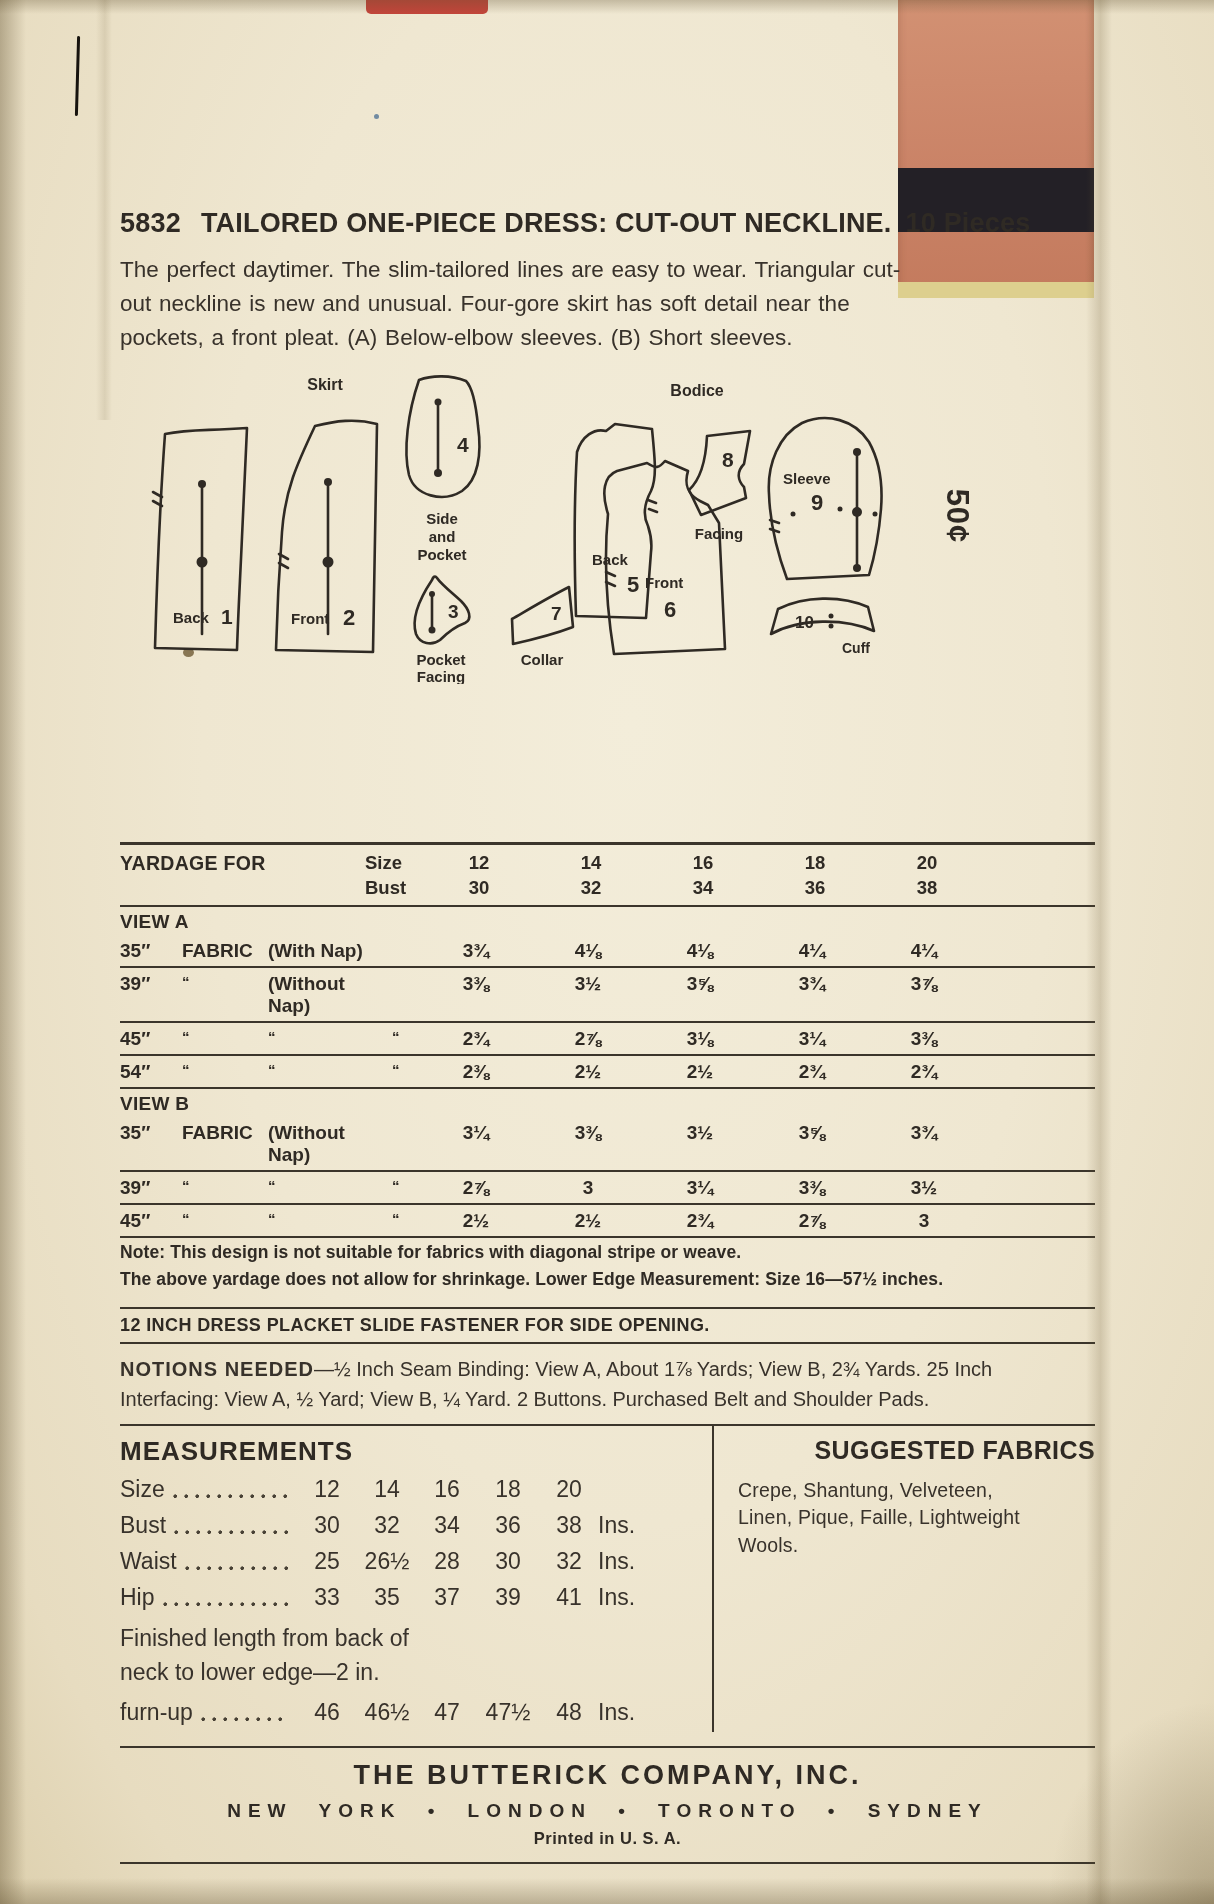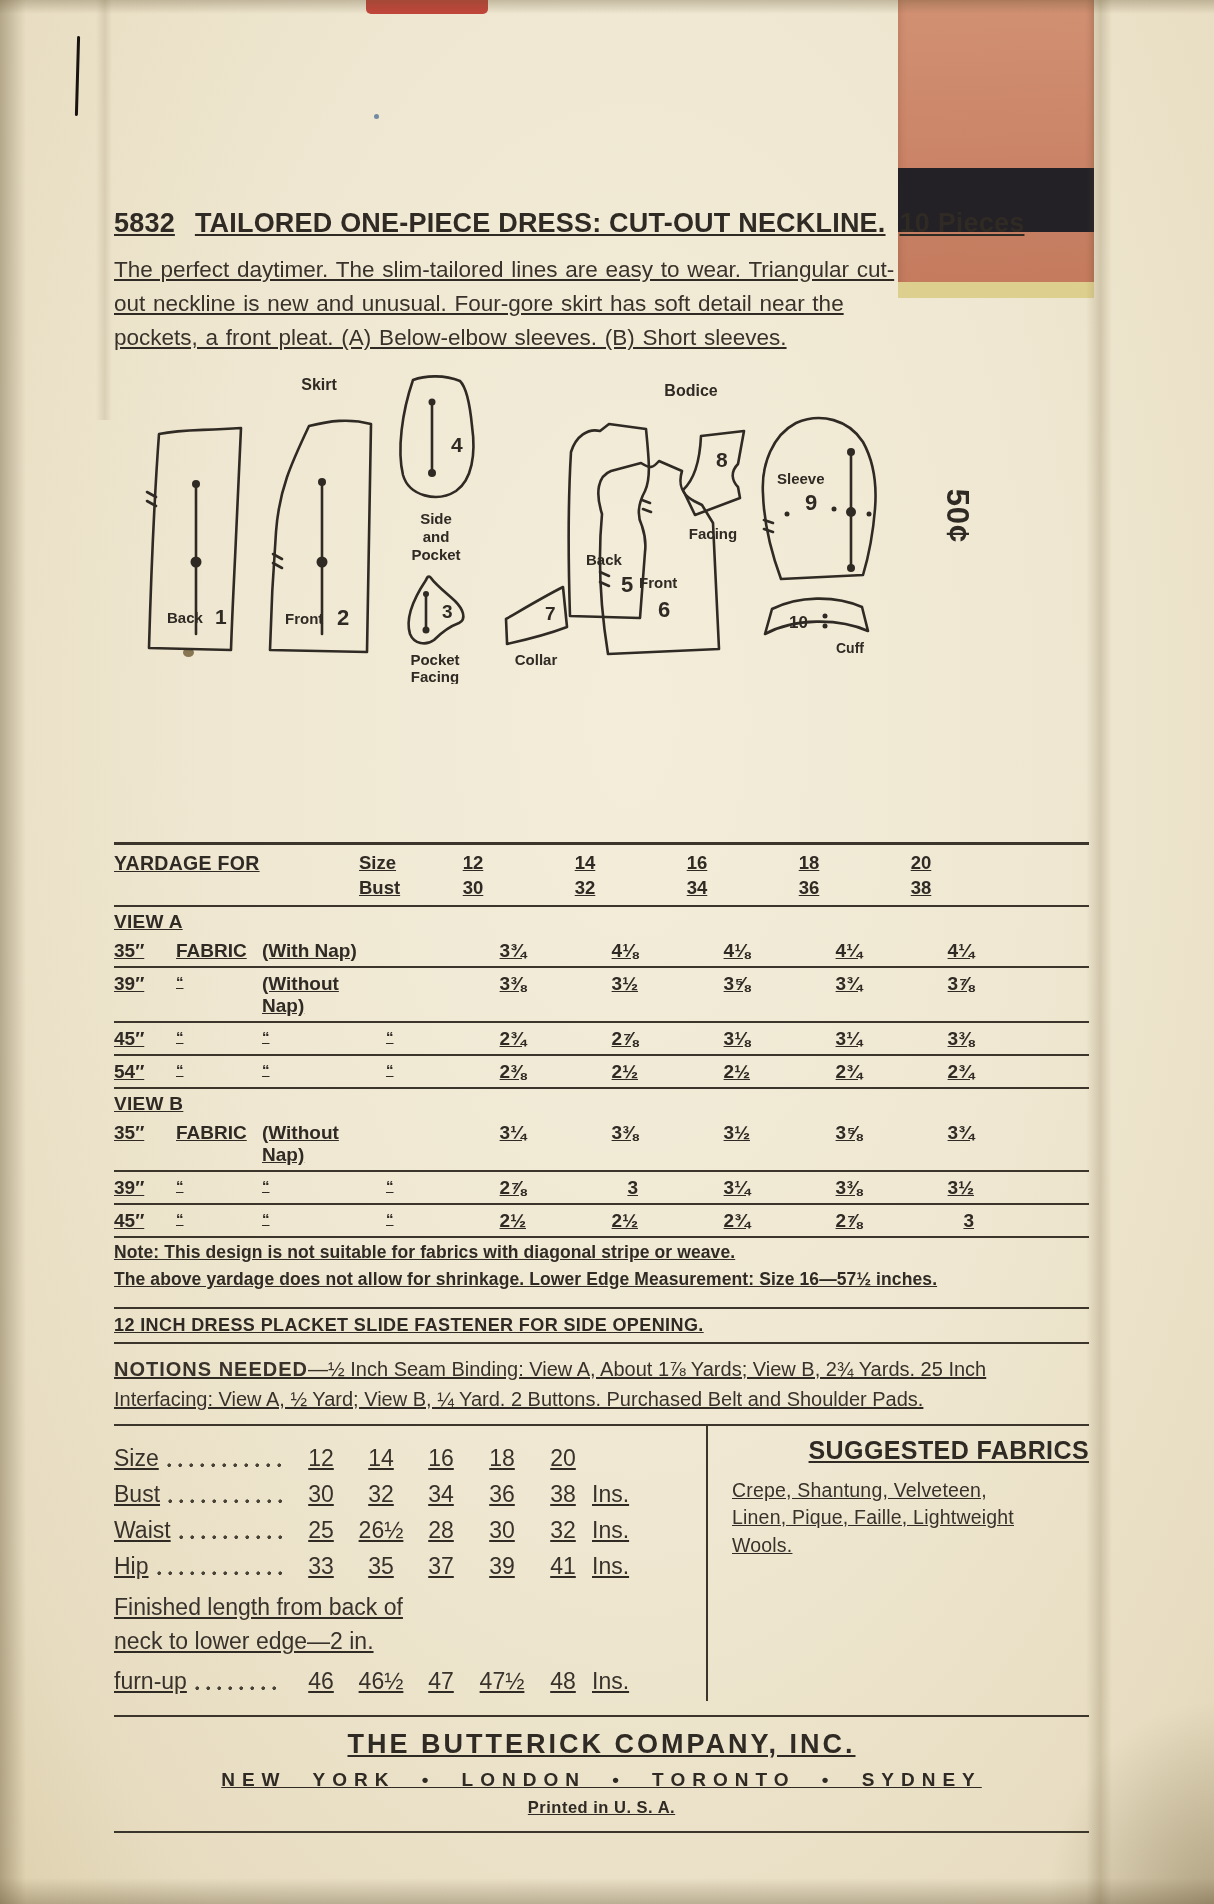--- a/index.html
+++ b/index.html
@@ -36,21 +36,21 @@
     background:#c2453a; border-radius:0 0 5px 5px; }
   .pen-mark  { position:absolute; left:76px; top:36px; width:3px; height:80px; background:#17130e;
     transform:rotate(1.6deg); border-radius:2px; }
   .ink-speck { position:absolute; left:374px; top:114px; width:5px; height:5px; border-radius:50%;
     background:#5b7a99; opacity:.85; }
   .stain-blot{ position:absolute; left:183px; top:648px; width:11px; height:9px; border-radius:50%;
     background:#6e5a33; opacity:.8; }
   .price { position:absolute; left:930px; top:498px; font-size:31px; font-weight:bold;
     letter-spacing:1px; transform:rotate(90deg); color:#2f2a24; }
 
-  .content { position:absolute; left:114px; top:208px; width:975px;text-decoration:underline; }
+  .content { position:absolute; left:120px; top:208px; width:975px; }
 
   .title-row { font-size:27px; font-weight:bold; letter-spacing:.2px; white-space:nowrap; }
   .title-row .num { margin-right:20px; }
   .title-row .pieces { margin-left:14px; }
   .description { margin-top:14px; width:805px; font-size:22.5px; line-height:1.52;
     color:#38322b; word-spacing:1.5px; }
 
   .diagram { position:relative; margin-top:16px; margin-left:25px; width:760px; height:312px; }
   .diagram svg text { font-family:"Liberation Sans", sans-serif; font-weight:bold; fill:#2f2a24; }
   .diagram svg path, .diagram svg line { stroke:#2f2a24; stroke-width:2.6; fill:none;
@@ -67,21 +67,21 @@
   .yhead-row .vcell { text-align:center; }
   .ysection-name { font-size:19px; padding:4px 0 2px; letter-spacing:.3px; }
   .yrow { display:grid; grid-template-columns:300px 112px 112px 112px 112px 112px 1fr;
     border-bottom:2px solid #3b352b; padding:5px 0 4px; font-size:19px; }
   .yrow .labels { display:flex; }
   .yrow .c1 { width:62px; }
   .yrow .c2 { width:86px; }
   .yrow .c3 { width:124px; }
   .yrow .c4 { flex:1; }
   .yrow .ditto { font-size:15px; }
-  .yrow .vcell { text-align:right; }
+  .yrow .vcell { text-align:center; }
   .yhead-sep { border-bottom:2.5px solid #3b352b; }
   .ybottom { border-bottom:2.5px solid #3b352b; }
 
   .note-line { font-size:17.5px; font-weight:bold; padding:4px 0 2px; letter-spacing:.1px; }
   .note-line.ruled { border-bottom:2px solid #3b352b; padding-bottom:17px; }
   .placket-line { font-size:18px; font-weight:bold; letter-spacing:.4px; padding:6px 0;
     border-bottom:2.5px solid #3b352b; }
 
   .notions { margin-top:10px; width:975px; font-size:20px; line-height:1.5; color:#38322b; }
   .notions strong { letter-spacing:1px; }
@@ -346,20 +346,21 @@
     </section>
 
     <div class="note-line">Note: This design is not suitable for fabrics with diagonal stripe or weave.</div>
     <div class="note-line ruled">The above yardage does not allow for shrinkage. Lower Edge Measurement: Size 16—57½ inches.</div>
     <div class="placket-line">12 INCH DRESS PLACKET SLIDE FASTENER FOR SIDE OPENING.</div>
 
     <p class="notions"><strong>NOTIONS NEEDED</strong><span>—½ Inch Seam Binding: View A, About 1⅞ Yards; View B, 2¾ Yards. 25 Inch Interfacing: View A, ½ Yard; View B, ¼ Yard. 2 Buttons. Purchased Belt and Shoulder Pads.</span></p>
 
     <section class="bottom-section">
       <div class="measurements">
+        <div class="measurements-title">MEASUREMENTS</div>
 
         <div class="mrow">
           <span class="mlabel">
               <span>Size</span>
               <span class="leader"></span>
             </span>
           <span class="vcell">12</span>
           <span class="vcell">14</span>
           <span class="vcell">16</span>
           <span class="vcell">18</span>

